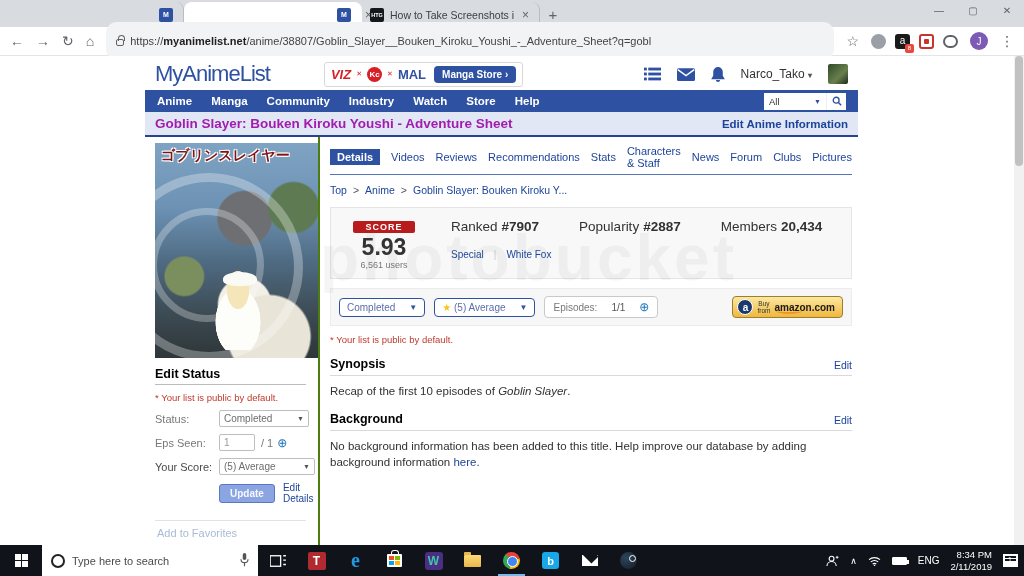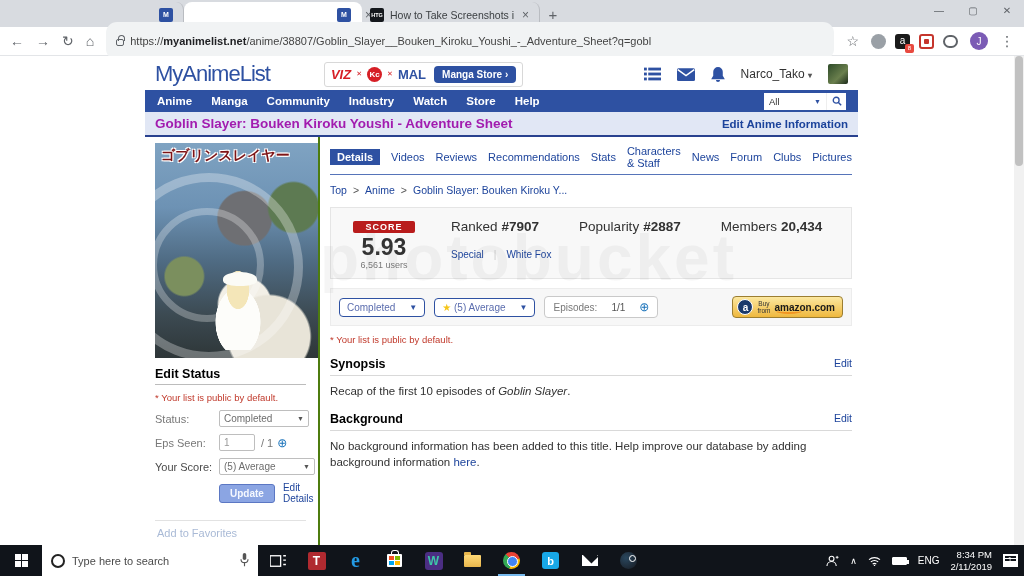--- a/index.html
+++ b/index.html
@@ -119,21 +119,21 @@
   .cep{background:#fff;border:1px solid #c9c9c9;border-radius:4px;font-size:10px;color:#787878;padding:3px 8px;display:flex;align-items:center;gap:14px}
   .cep b{color:#555;font-weight:normal}
   .amzn{margin-left:auto;background:linear-gradient(#fce8a0,#efb83e);border:1px solid #9c7e31;border-radius:4px;display:flex;align-items:center;gap:4px;padding:2px 7px 2px 4px}
   .acir{width:16px;height:16px;border-radius:50%;background:#1b3a6b;color:#fff;font-size:10px;font-weight:bold;display:flex;align-items:center;justify-content:center;border:1px solid #fff}
   .abuy{font-size:6.5px;color:#333;line-height:1.1;text-align:center}
   .abrand{font-size:10px;font-weight:bold;color:#1a1a1a;position:relative}
   .abrand:after{content:"";position:absolute;left:2px;bottom:-1px;width:26px;height:4px;border-bottom:2px solid #f29422;border-radius:50%}
   .cnote{color:#c0392b;font-size:9.5px;margin:8px 0 4px}
 
   .sec{margin-top:12px}
-  .sechead{display:flex;font-weight:bold;font-size:12.5px;color:#000;border-bottom:1px solid #d9d9d9;padding-bottom:4px}
+  .sechead{display:flex;align-items:flex-end;font-weight:bold;font-size:12.5px;color:#000;border-bottom:1px solid #d9d9d9;padding-bottom:4px}
   .sechead .edit{margin-left:auto;font-size:10.5px;font-weight:normal;color:#1c439b}
   .secbody{font-size:11.5px;color:#323232;margin-top:7px;line-height:1.4}
   .secbody .lnk{color:#1c439b}
 
   
   .taskbar{position:absolute;bottom:0;left:0;width:1024px;height:31px;background:#10141a;display:flex;align-items:stretch;z-index:10}
   .start{width:42px;display:flex;align-items:center;justify-content:center}
   .winlogo{width:13px;height:13px;display:grid;grid-template-columns:6px 6px;grid-template-rows:6px 6px;gap:1px}
   .winlogo span{background:#fff}
   .tsearch{width:216px;background:#fff;display:flex;align-items:center;gap:7px;padding:0 9px;font-size:11px;color:#4a4a4a}

